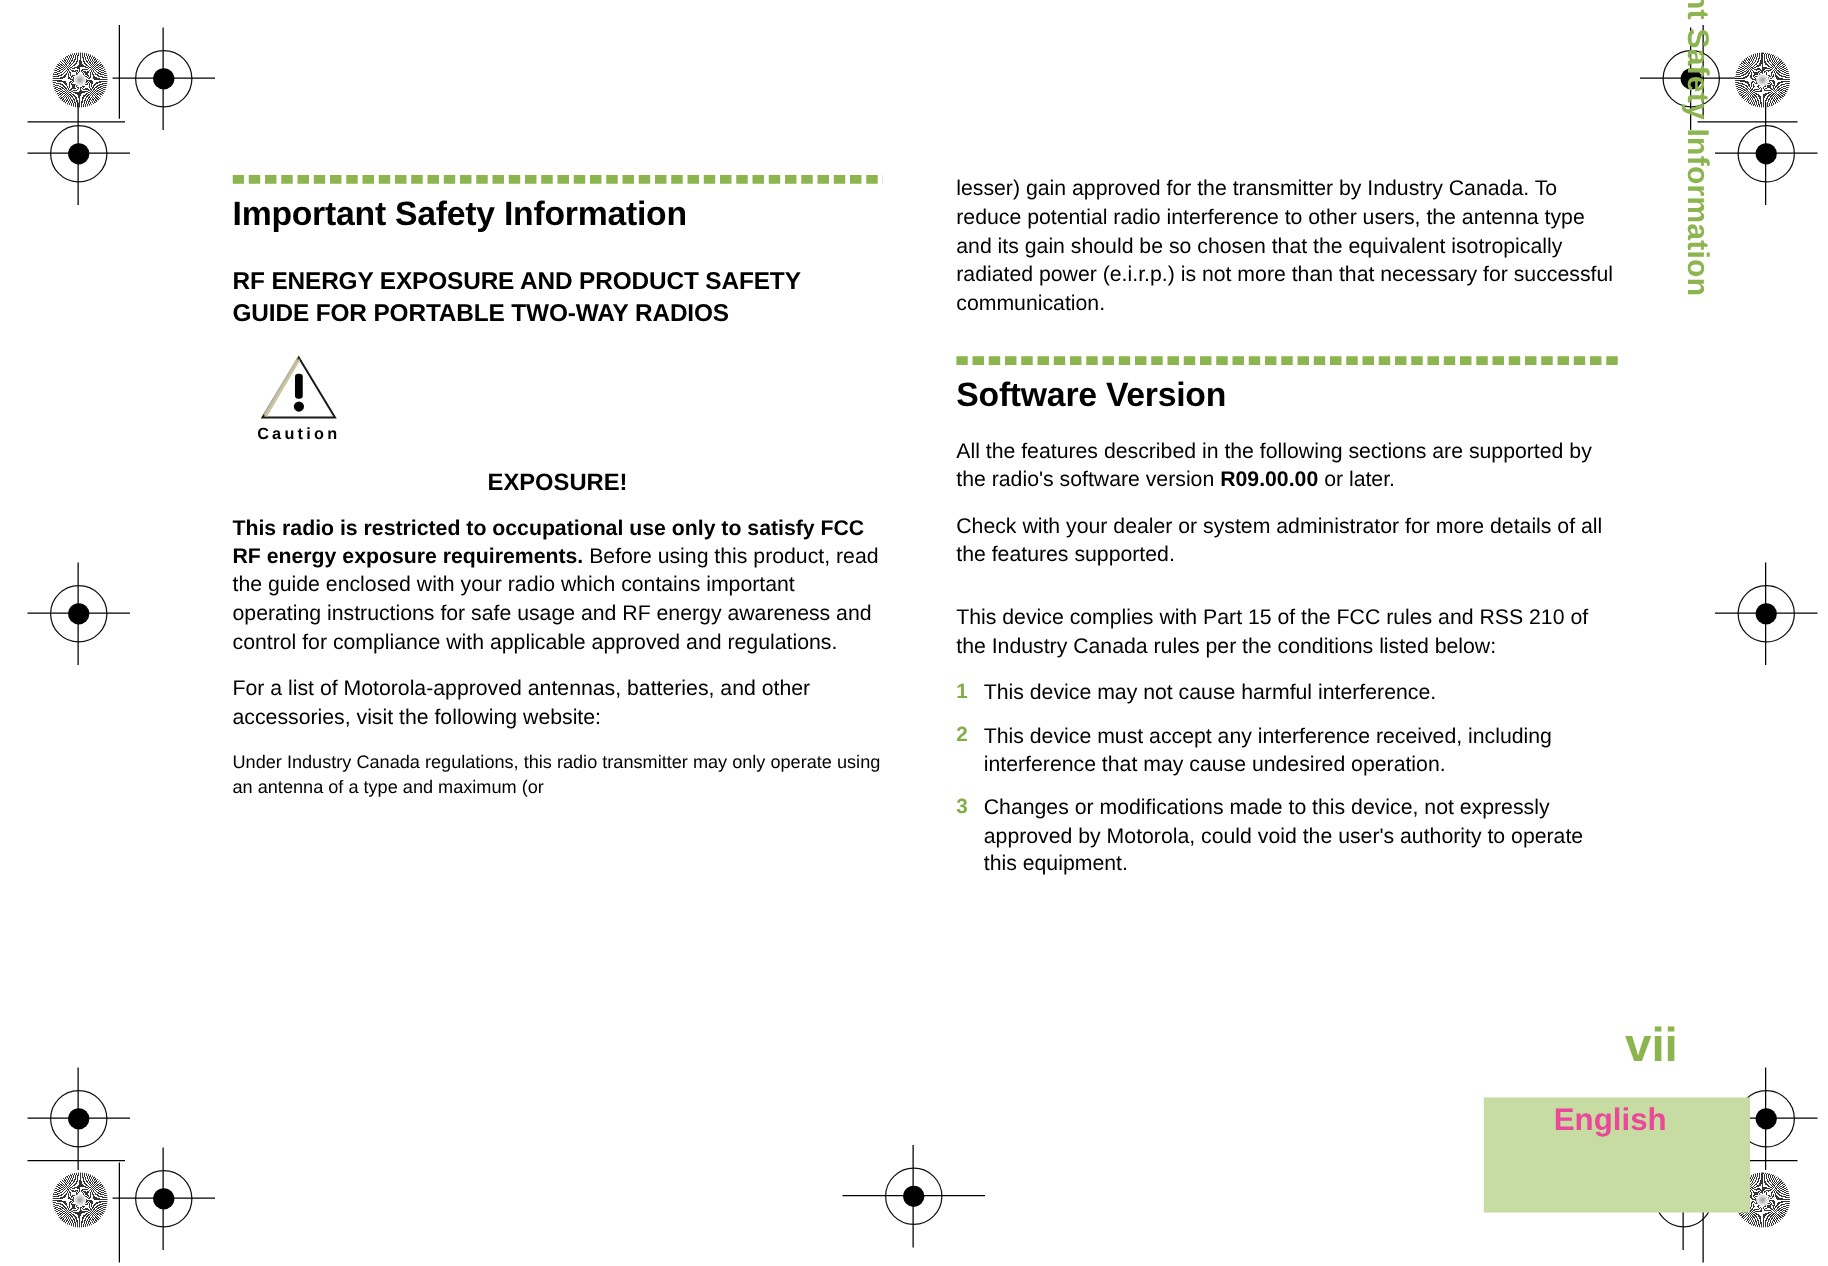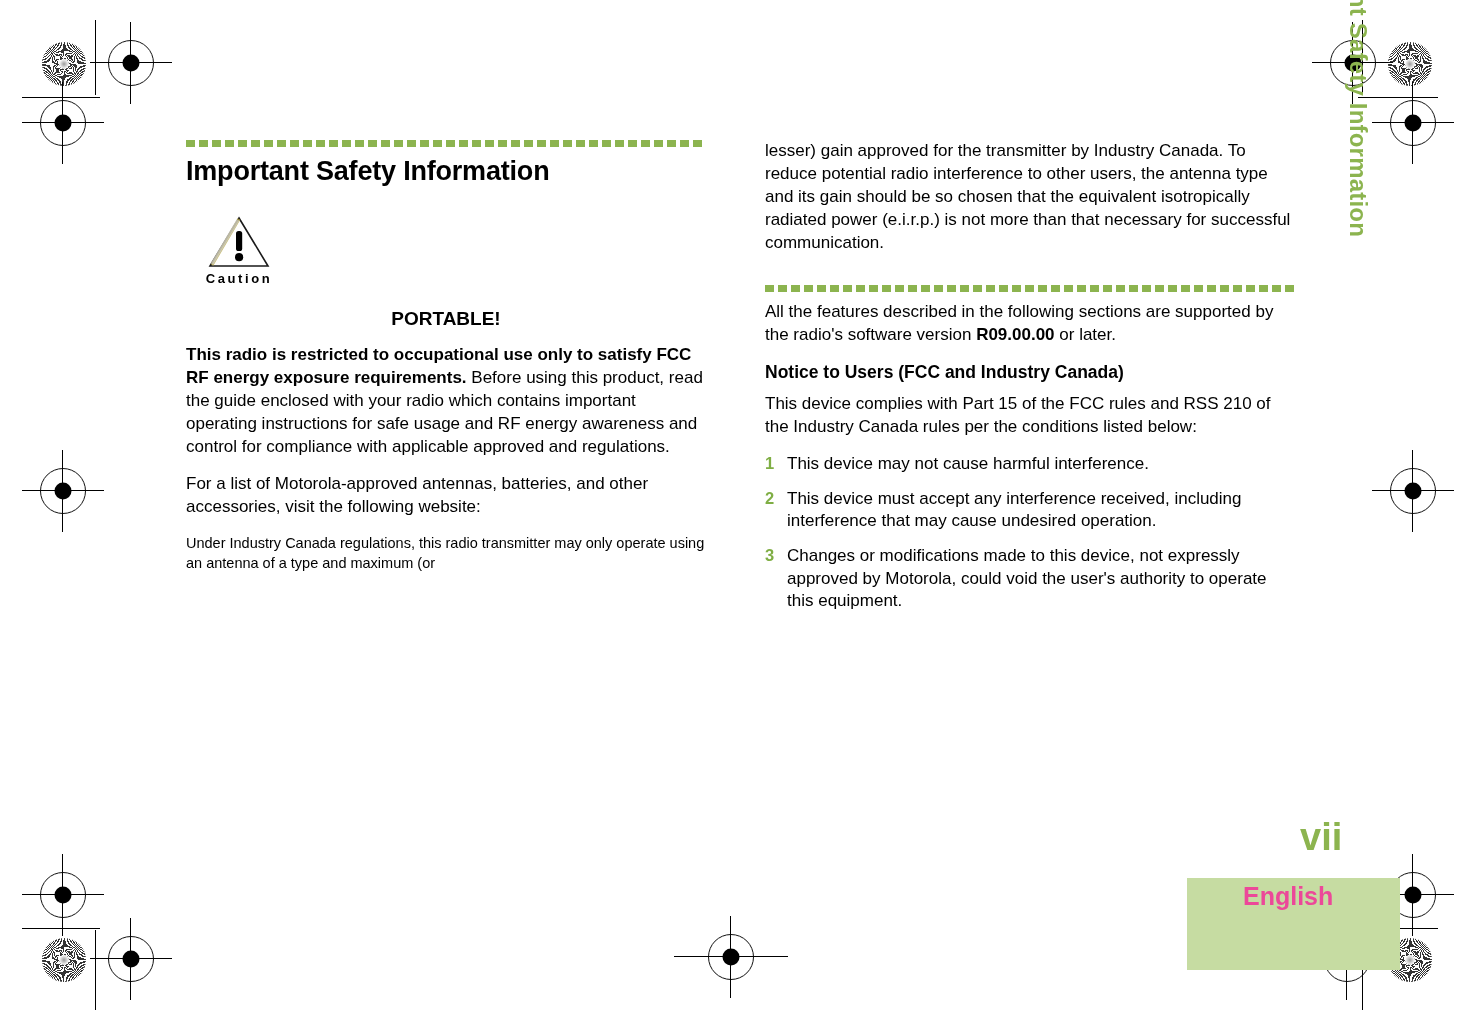--- a/index.html
+++ b/index.html
@@ -335,55 +335,57 @@
 
   <div class="lang-band"></div>
   <div class="lang-label">English</div>
 
   <div class="col col-left">
 
     <div class="rule"></div>
 
     <h1 class="section-title">Important Safety Information</h1>
 
+    <h2 class="sub-title">RF ENERGY EXPOSURE AND PRODUCT SAFETY GUIDE FOR PORTABLE TWO-WAY RADIOS</h2>
 
     <div class="caution-block">
       <div class="caution-icon-wrap">
         <svg class="tri-svg" width="62" height="54" viewBox="0 0 62 54">
           <polygon points="31,3 60,51 2,51" fill="#ffffff" stroke="#1a1a1a" stroke-width="1.6"></polygon>
           <line x1="31" y1="4" x2="4" y2="50" stroke="#b5a43a" stroke-width="3" opacity="0.75"></line>
           <line x1="30" y1="5" x2="4" y2="49" stroke="#cfcfcf" stroke-width="3" opacity="0.7"></line>
           <rect x="28" y="16" width="6.2" height="20" rx="2.6" fill="#000000"></rect>
           <circle cx="31.1" cy="42.2" r="4.1" fill="#000000"></circle>
         </svg>
         <div class="caution-word">Caution</div>
       </div>
     </div>
 
-    <div class="attention">PORTABLE!</div>
+    <div class="attention">EXPOSURE!</div>
 
     <p class="body"><span class="lead-bold">This radio is restricted to occupational use only to satisfy FCC RF energy exposure requirements.</span><span> Before using this product, read the guide enclosed with your radio which contains important operating instructions for safe usage and RF energy awareness and control for compliance with applicable approved and regulations.</span></p>
 
     <p class="body">For a list of Motorola-approved antennas, batteries, and other accessories, visit the following website:</p>
 
 
     <p class="body small">Under Industry Canada regulations, this radio transmitter may only operate using an antenna of a type and maximum (or</p>
   </div>
 
   <div class="col col-right">
 
     <p class="body" style="margin-bottom:30px;">lesser) gain approved for the transmitter by Industry Canada. To reduce potential radio interference to other users, the antenna type and its gain should be so chosen that the equivalent isotropically radiated power (e.i.r.p.) is not more than that necessary for successful communication.</p>
 
     <div class="rule"></div>
 
+    <h1 class="section-title" style="margin-bottom:18px;">Software Version</h1>
 
     <p class="body"><span>All the features described in the following sections are supported by the radio's software version </span><span class="lead-bold">R09.00.00</span><span> or later.</span></p>
 
-
-    <h3 class="minor-title">Notice to Users (FCC and Industry Canada)</h3>
+    <p class="body" style="margin-bottom:28px;">Check with your dealer or system administrator for more details of all the features supported.</p>
+
 
     <p class="body">This device complies with Part 15 of the FCC rules and RSS 210 of the Industry Canada rules per the conditions listed below:</p>
 
     <ol class="numlist">
       <li>
         <span class="num">1</span>
         <span>This device may not cause harmful interference.</span>
       </li>
       <li>
         <span class="num">2</span>

